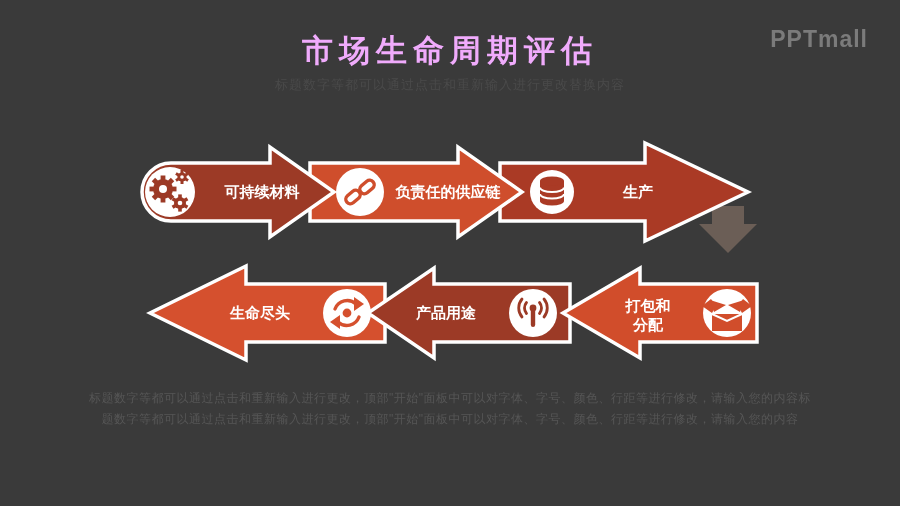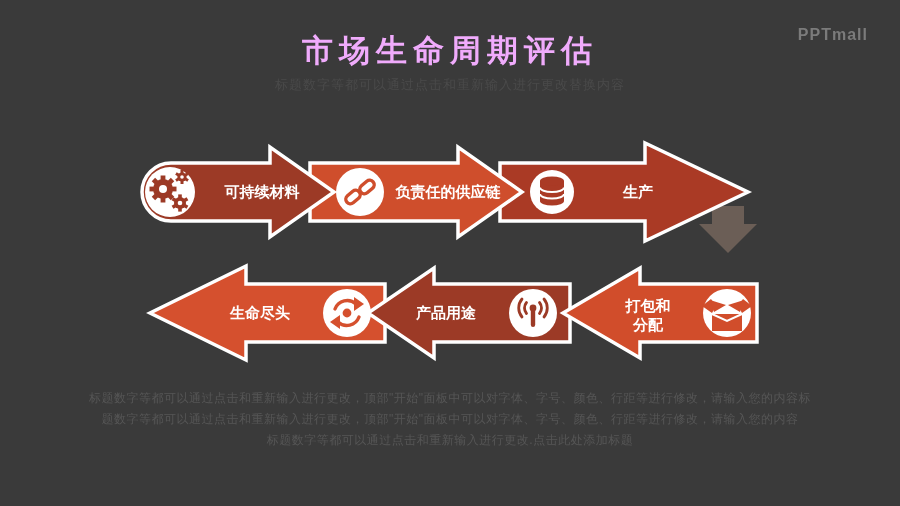--- a/index.html
+++ b/index.html
@@ -2,21 +2,21 @@
 <html><head>
 <meta charset="utf-8">
 <style>
   html,body{margin:0;padding:0;background:#3a3a3a;}
   .slide{position:relative;width:900px;height:506px;background:#3a3a3a;overflow:hidden;
          font-family:"Liberation Sans","DejaVu Sans",sans-serif;}
   .slide-title{position:absolute;top:30px;left:0;width:100%;text-align:center;
          font-size:31px;font-weight:bold;letter-spacing:6px;color:#f0abfc;}
   .slide-subtitle{position:absolute;top:76px;left:0;width:100%;text-align:center;
          font-size:13px;letter-spacing:1px;color:#4a4a4a;}
-  .logo{position:absolute;top:26px;right:32px;font-size:16px;font-weight:bold;
+  .logo{position:absolute;top:26px;right:32px;font-size:23px;font-weight:bold;
          letter-spacing:1px;color:#7b7b7b;text-align:center;}
   .diagram{position:absolute;left:0;top:0;width:900px;height:506px;}
   .arrow-label{font-size:15px;font-weight:bold;fill:#ffffff;text-anchor:middle;
          font-family:"Liberation Sans","DejaVu Sans",sans-serif;}
   .footer{position:absolute;top:388px;left:0;width:100%;text-align:center;
          font-size:12px;line-height:21px;letter-spacing:0.5px;color:#565656;}
 </style>
 </head>
 <body>
 
@@ -133,16 +133,15 @@
 
     <text class="arrow-label" x="648" y="311">打包和</text>
     <text class="arrow-label" x="648" y="330">分配</text>
     <text class="arrow-label" x="446" y="318">产品用途</text>
     <text class="arrow-label" x="260" y="318">生命尽头</text>
   </svg>
 
   <div class="footer">
     <div>标题数字等都可以通过点击和重新输入进行更改，顶部"开始"面板中可以对字体、字号、颜色、行距等进行修改，请输入您的内容标</div>
     <div>题数字等都可以通过点击和重新输入进行更改，顶部"开始"面板中可以对字体、字号、颜色、行距等进行修改，请输入您的内容</div>
-    <div>标题数字等都可以通过点击和重新输入进行更改.点击此处添加标题</div>
   </div>
 
 </div>
 
 </body></html>

